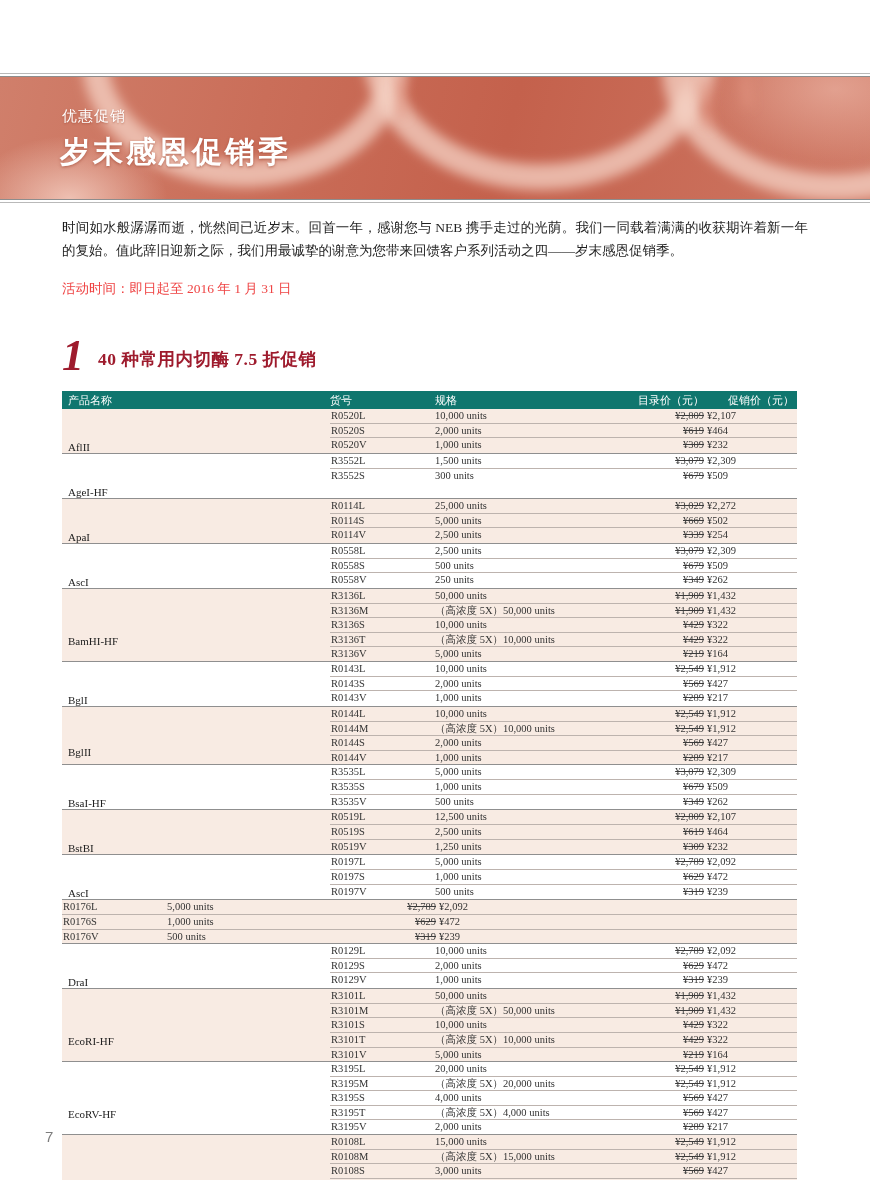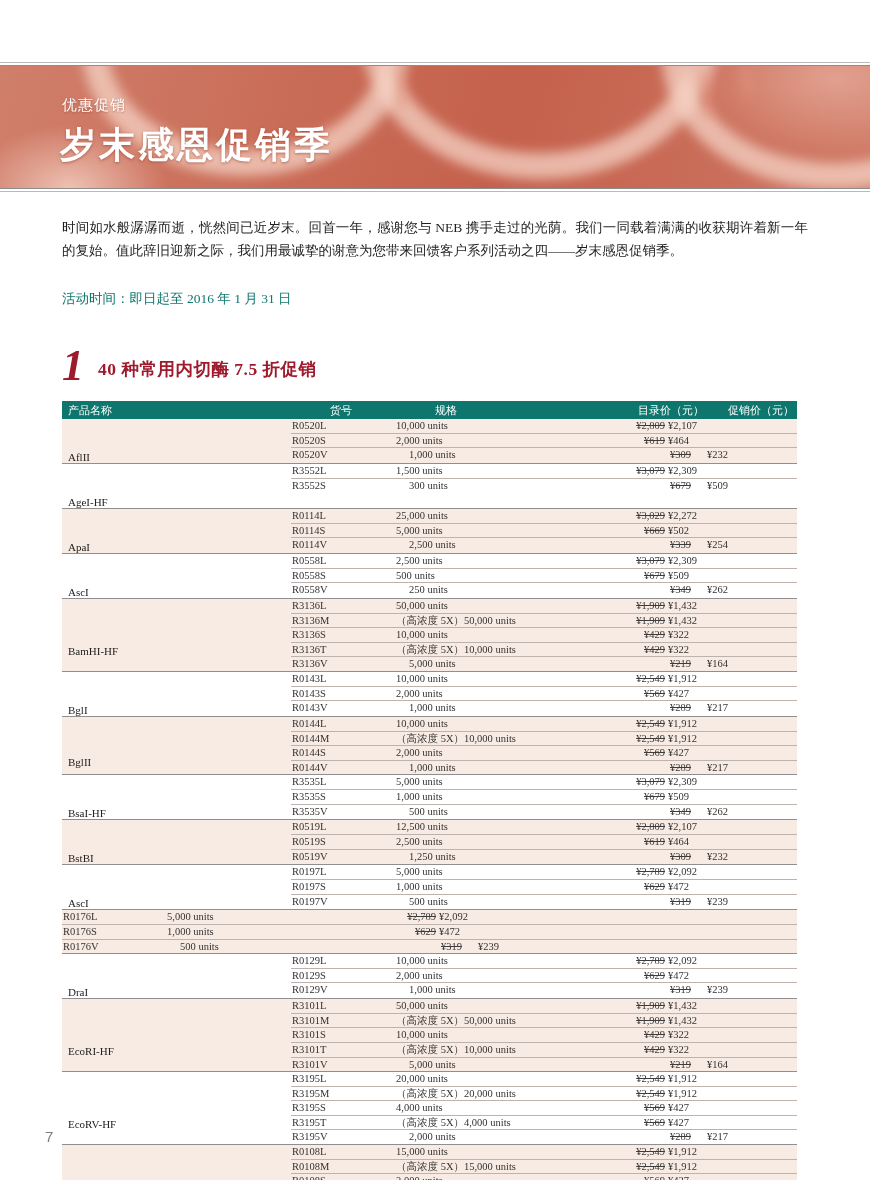--- a/index.html
+++ b/index.html
@@ -1,50 +1,50 @@
 <!DOCTYPE html>
 <html><head>
 <meta charset="utf-8">
 <style>
   html,body{margin:0;padding:0;background:#fff;}
   body{width:870px;height:1180px;position:relative;font-family:"Liberation Serif","DejaVu Serif",serif;color:#2b2b2b;}
   .page{width:870px;height:1180px;position:relative;overflow:hidden;background:#fff;}
 
   
-  .banner-frame{position:absolute;left:0;top:62px;width:870px;border-top:1px solid #b9b9b9;border-bottom:1px solid #b9b9b9;padding:2px 0;background:#fff;}
+  .banner-frame{position:absolute;left:0;top:73px;width:870px;border-top:1px solid #b9b9b9;border-bottom:1px solid #b9b9b9;padding:2px 0;background:#fff;}
   .banner{position:relative;height:122px;border-top:1px solid #8d8d8d;border-bottom:1px solid #8d8d8d;overflow:hidden;
     background:
       radial-gradient(140px 90px at 8% 100%, rgba(244,205,192,.85), rgba(244,205,192,0) 70%),
       radial-gradient(220px 120px at 96% 10%, rgba(240,190,175,.6), rgba(240,190,175,0) 70%),
       linear-gradient(104deg,#d07f6b 0%,#ca6e59 30%,#c4614c 58%,#ce7763 100%);}
   .banner svg{position:absolute;inset:0;width:100%;height:100%;}
   .banner-tag{position:absolute;left:62px;top:30px;font-size:15px;color:#fff;letter-spacing:1px;text-shadow:0 1px 2px rgba(150,60,40,.55);}
-  .banner-title{position:absolute;left:60px;top:55px;font-size:36px;color:#fff;letter-spacing:3px;font-weight:bold;text-shadow:0 1px 3px rgba(150,60,40,.6);}
+  .banner-title{position:absolute;left:60px;top:55px;font-size:30px;color:#fff;letter-spacing:3px;font-weight:bold;text-shadow:0 1px 3px rgba(150,60,40,.6);}
 
   
   .content{padding:0 62px;}
   .intro{margin-top:29px;font-size:13.5px;line-height:23px;text-align:justify;color:#1f1f1f;}
-  .schedule{margin-top:28px;font-size:13.5px;color:#0f766e;}
+  .schedule{margin-top:18px;font-size:13.5px;color:#ef4444;}
 
   
   .section-head{margin-top:40px;display:flex;align-items:flex-end;gap:14px;color:#9e1b2d;}
   .section-num{font-size:44px;line-height:36px;font-style:italic;font-weight:bold;font-family:"Liberation Serif",serif;}
   .section-title{font-size:17.5px;font-weight:bold;padding-bottom:3px;letter-spacing:.5px;}
 
   
   .tbl{margin-top:17px;width:735px;font-size:10.5px;color:#333;}
   .tbl-head{display:grid;grid-template-columns:268px 105px 180px 92px 90px;background:#0f766e;color:#fff;height:18px;line-height:18px;font-size:11px;}
   .tbl-head .c1{padding-left:6px;}
   .tbl-head .c4,.tbl-head .c5{text-align:right;padding-right:3px;}
   .grp{display:flex;border-bottom:1px solid #8f8f8f;}
   .grp.pink{background:#f8ebe3;}
   .grp-name{width:268px;display:flex;align-items:center;padding-left:6px;font-size:11px;color:#222;box-sizing:border-box;margin-top:32px;}
   .grp-rows{flex:1;display:flex;flex-direction:column;}
   .row{display:grid;grid-template-columns:105px 180px 92px 90px;height:13.6px;line-height:13.5px;border-bottom:1px solid #bdb3ae;}
-  .row:last-child{border-bottom:none;gap:13px;}
+  .row:last-child{border-bottom:none;}
   .row .cat{padding-left:1px;}
   .row .list{text-align:right;padding-right:3px;text-decoration:line-through;color:#3c3c3c;}
   .row .promo{text-align:left;padding-right:3px;}
 
   .page-num{position:absolute;left:45px;top:1128px;font-size:15px;color:#7c7c7c;font-family:"Liberation Sans",sans-serif;}
 </style>
 </head>
 <body>
 
 <div class="page">

